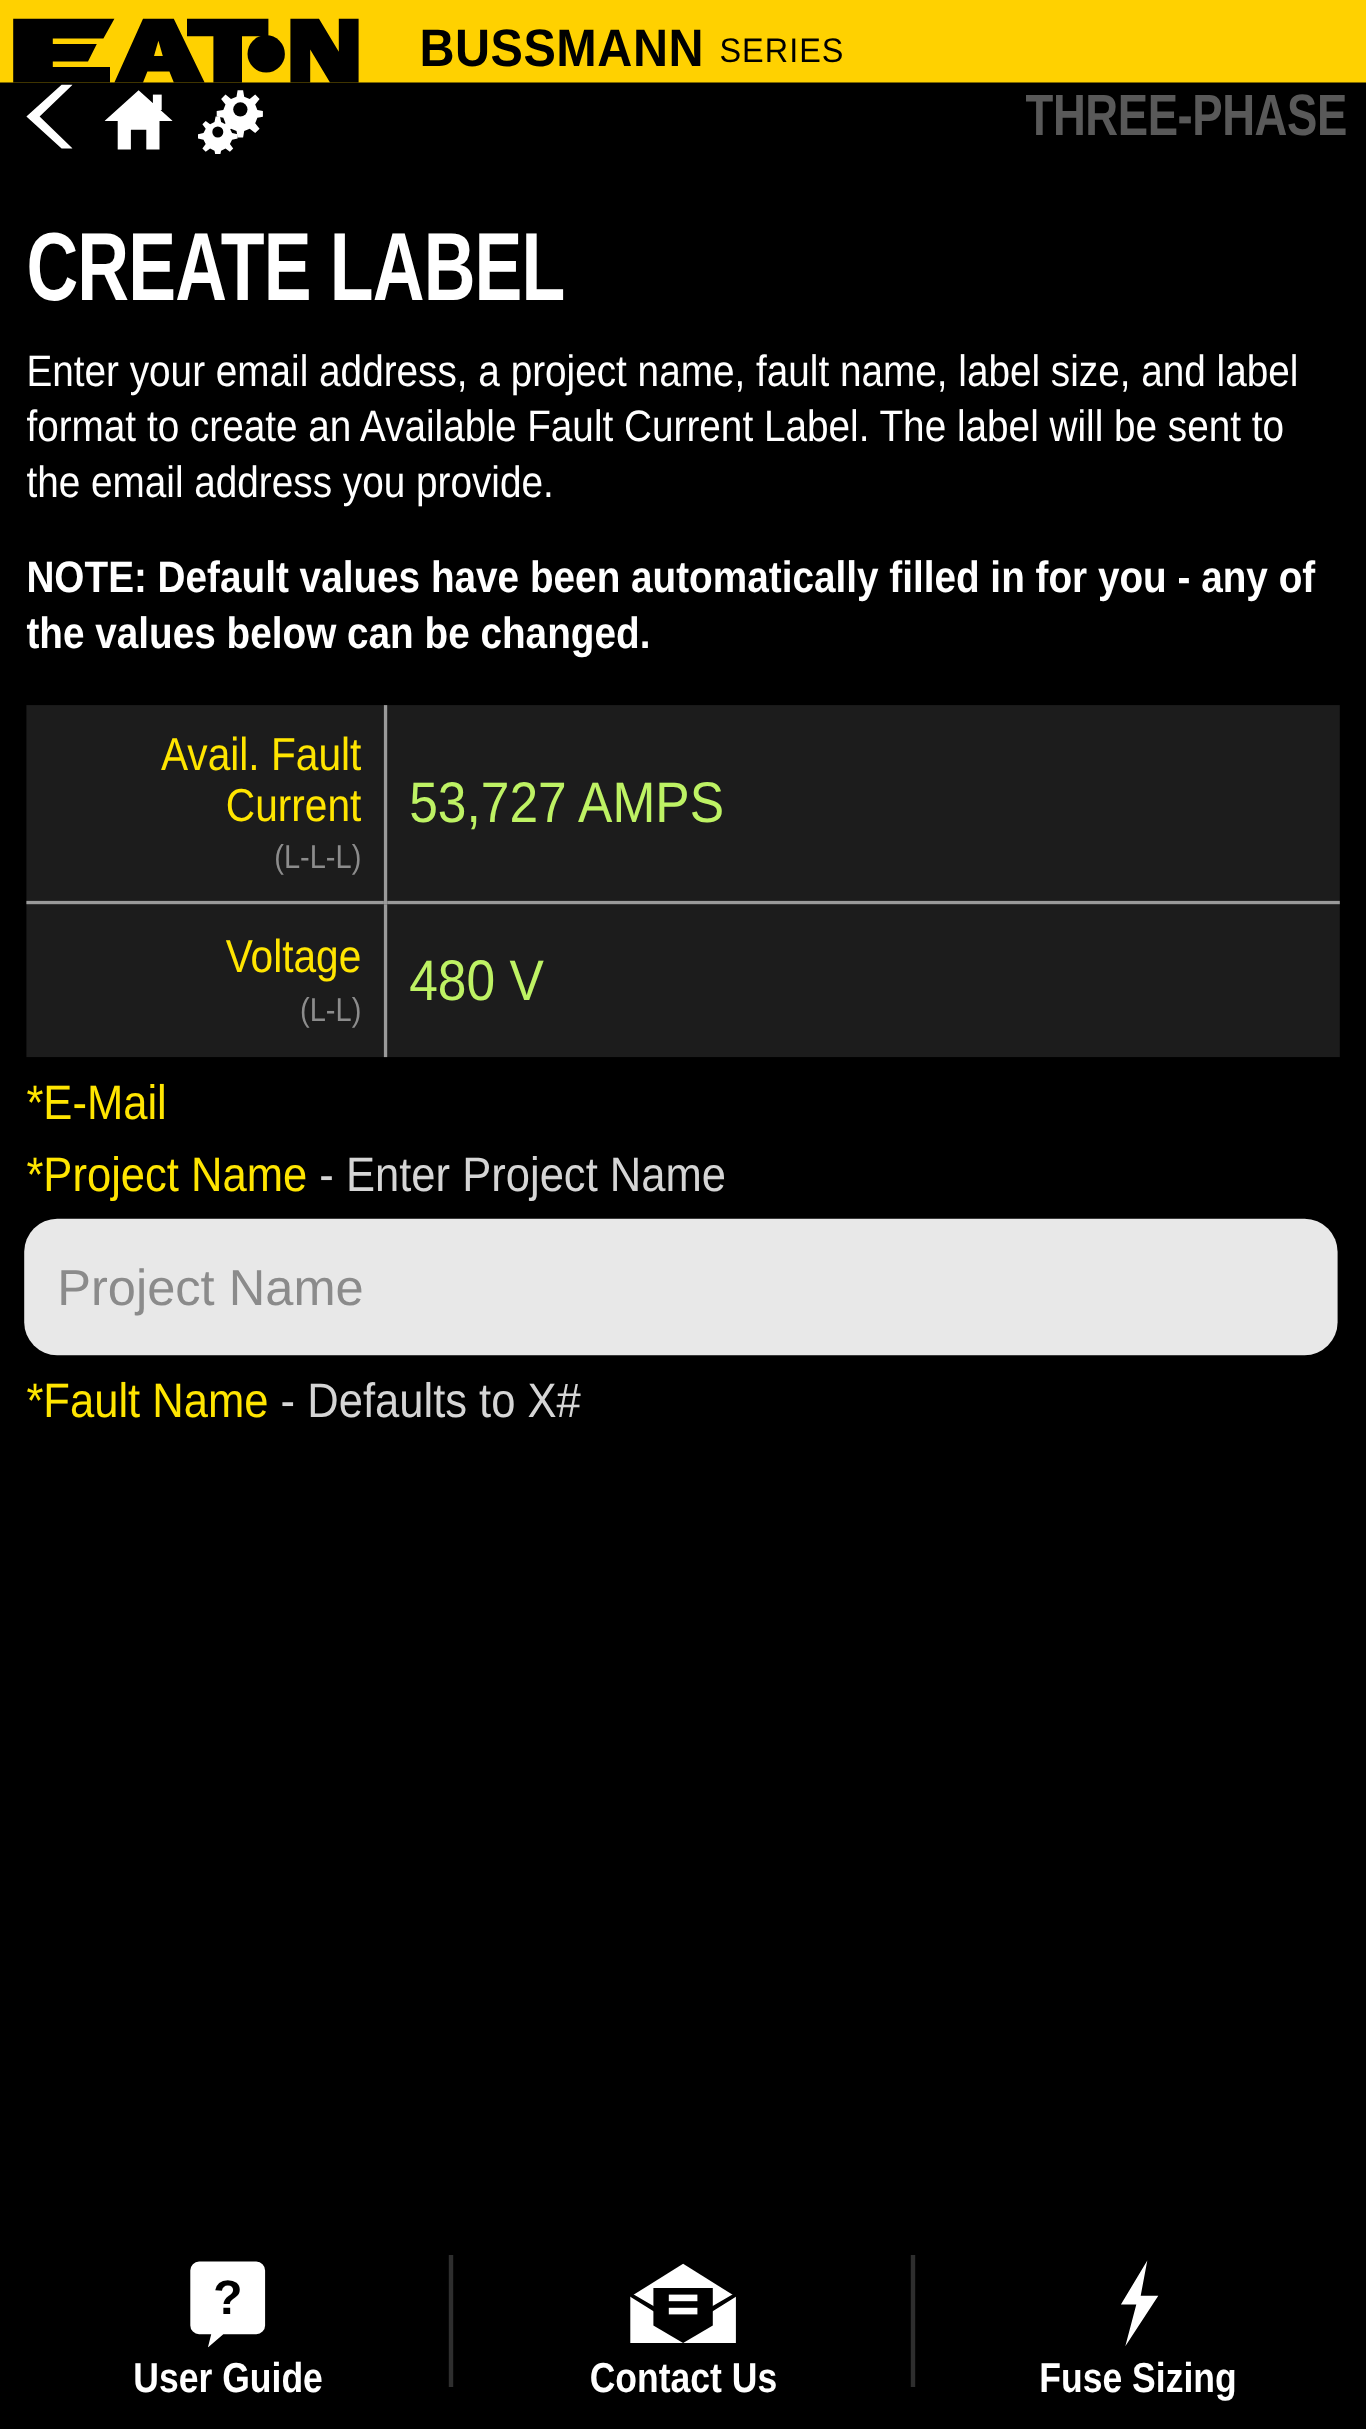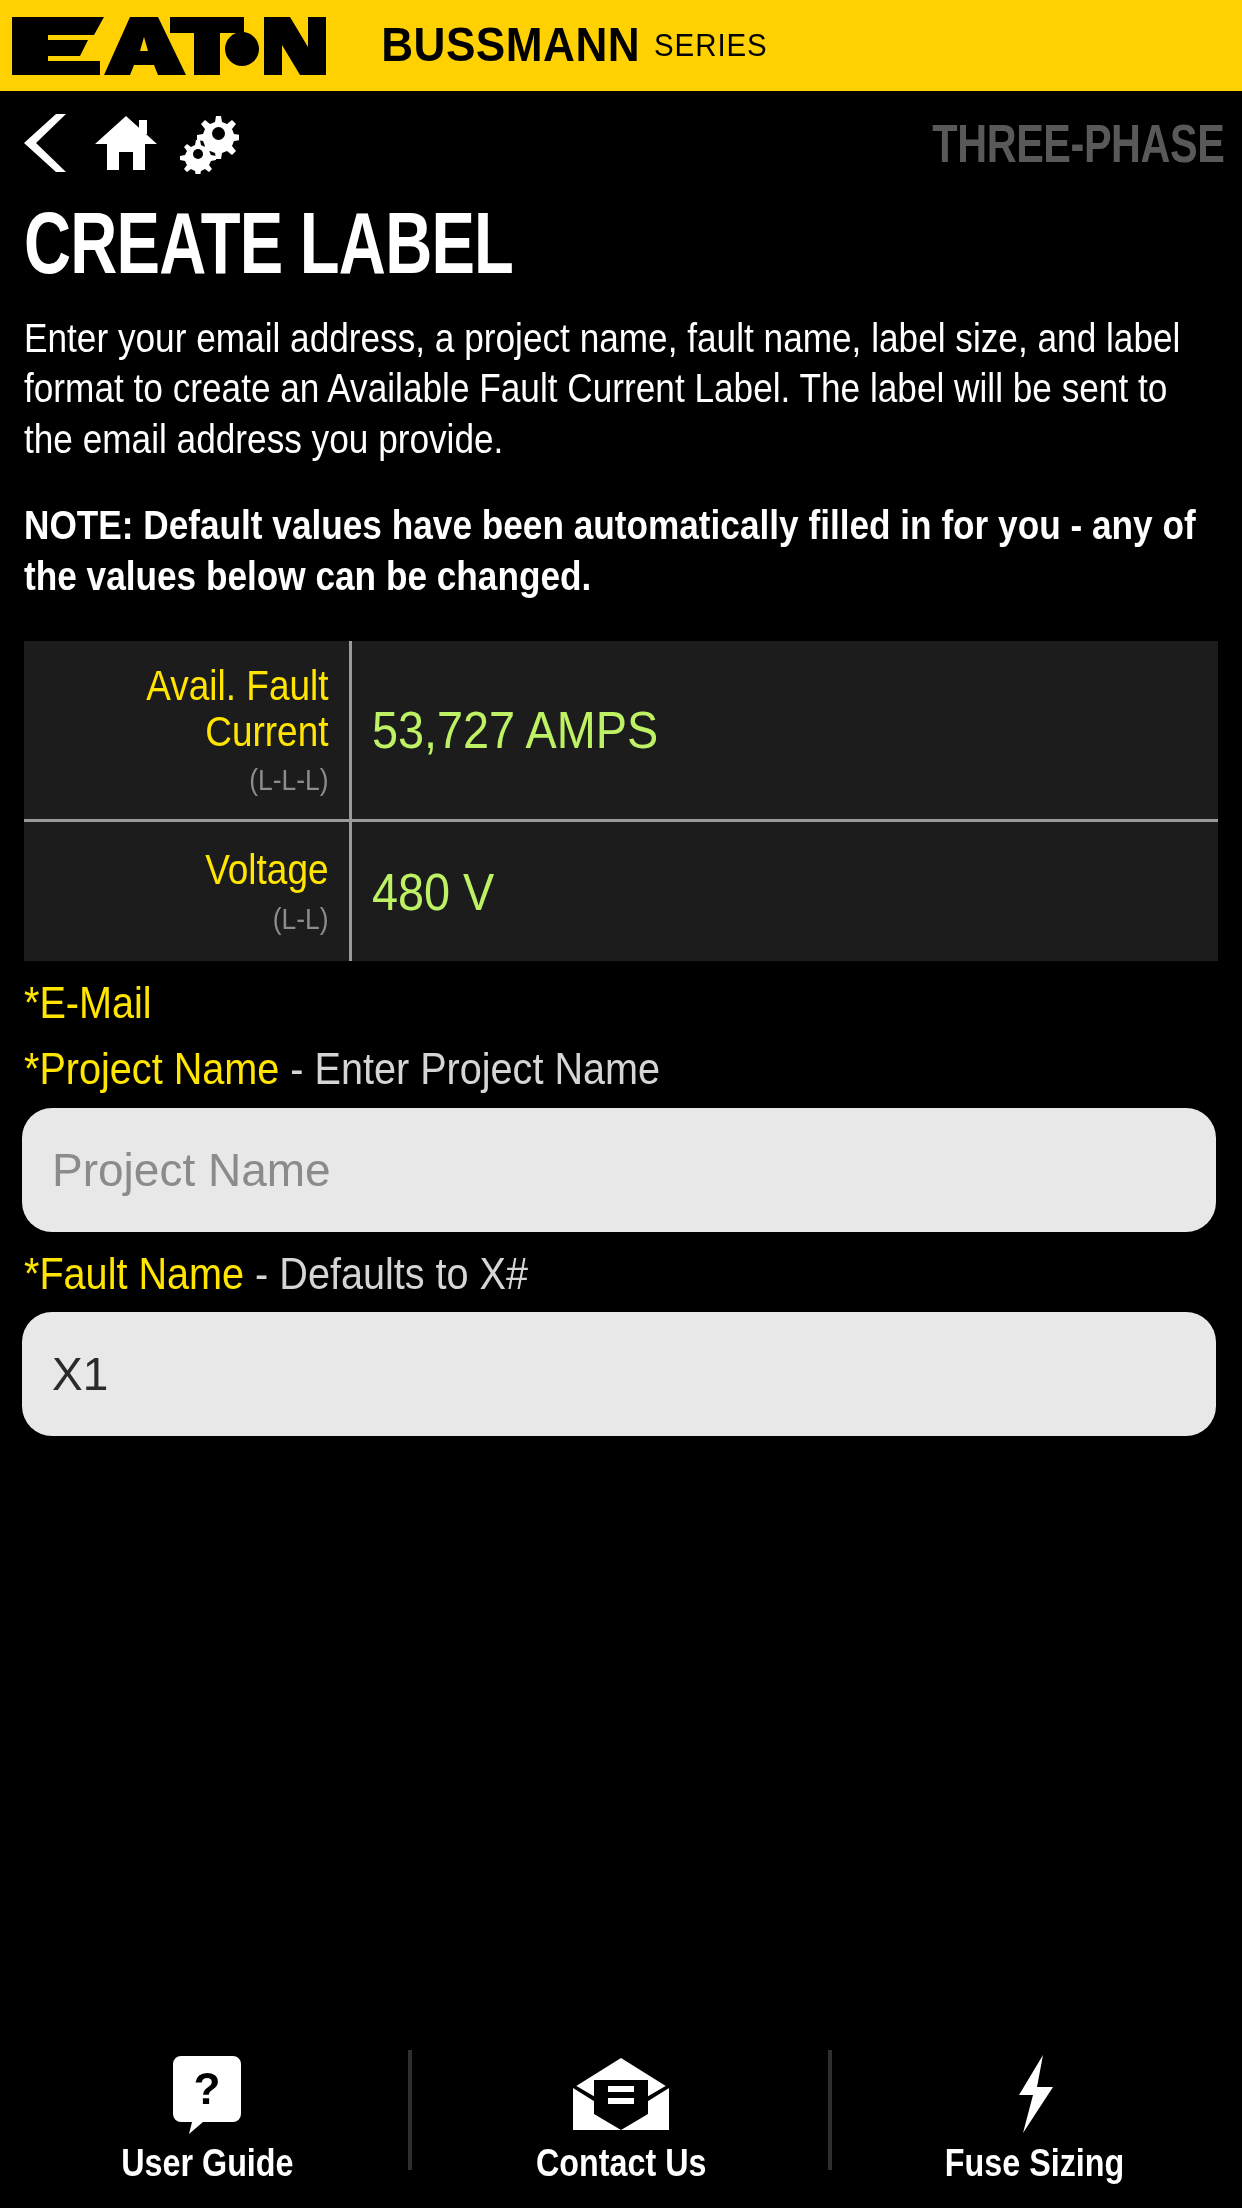--- a/index.html
+++ b/index.html
@@ -55,26 +55,25 @@
     font-size: 31px;
     letter-spacing: 1px;
     color: #000;
     transform: scaleX(0.95);
     margin-top: 1px;
   }
 
   
   .nav-row {
     position: absolute;
-    left: 0; top: 100px;
+    left: 0; top: 75px;
     width: 1242px;
     height: 86px;
     background: #000;
     display: flex;
-    align-items: center;
   }
   .nav-icon-btn {
     display: flex;
     align-items: center;
     justify-content: center;
     background: none;
     border: none;
     cursor: pointer;
   }
   .back-btn   { width: 62px; height: 62px; margin-left: 12px; }
@@ -346,21 +345,20 @@
     <div class="field-label">
       <span class="req">*Project Name</span><span class="hint"> - Enter Project Name</span>
     </div>
     <input class="text-input" type="text" placeholder="Project Name" style="">
   </div>
 
   <div class="field-block">
     <div class="field-label">
       <span class="req">*Fault Name</span><span class="hint"> - Defaults to X#</span>
     </div>
-    <input class="text-input" type="text" placeholder="Fault Name" value="X1" style="">
   </div>
 
 </div>
 
 <div class="tabbar">
   <div class="tab-divider d1"></div>
   <div class="tab-divider d2"></div>
 
   <div class="tab-item">
     <div class="tab-icon">

